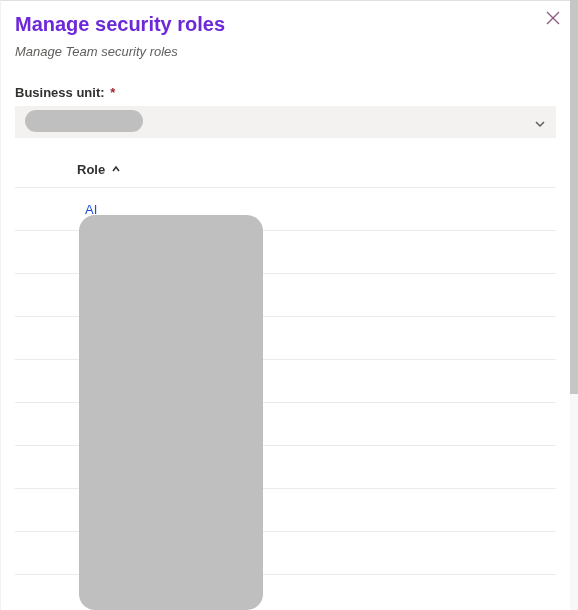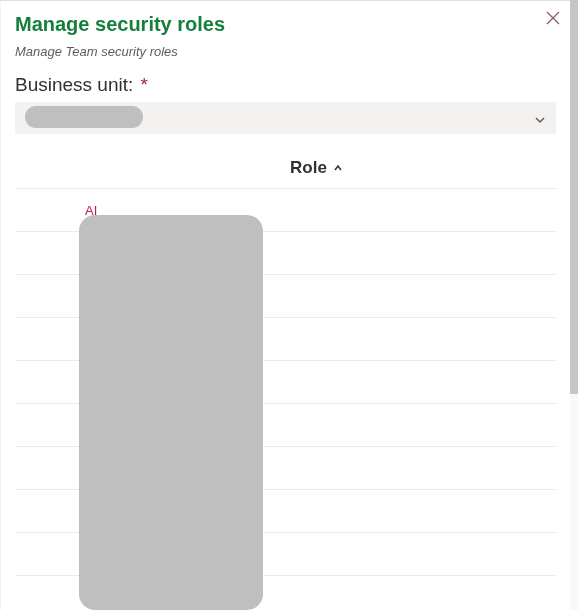--- a/index.html
+++ b/index.html
@@ -30,33 +30,33 @@
       align-items: center;
       justify-content: center;
       cursor: pointer;
       background: transparent;
       border: none;
     }
     .close-btn svg { stroke: #8a5a7a; stroke-width: 1.2; }
     .title {
       font-size: 20px;
       font-weight: 600;
-      color: #15803d;
+      color: #6d28d9;
       margin-top: 2px;
     }
     .subtitle {
       font-size: 13px;
       color: #605e5c;
       margin-top: 8px;
       font-style: italic;
     }
     .field-label {
-      margin-top: 15px;
-      font-size: 19px;
-      font-weight: 400;
+      margin-top: 26px;
+      font-size: 13px;
+      font-weight: 700;
       color: #323130;
     }
     .field-label .req { color: #a4262c; margin-left: 2px; }
     .dropdown {
       margin-top: 6px;
       width: 100%;
       height: 32px;
       background: #f3f2f1;
       display: flex;
       align-items: center;
@@ -80,37 +80,36 @@
       background: #bfbfbf;
       border-radius: 11px;
     }
     .table-wrap {
       margin-top: 24px;
     }
     .col-header {
       display: flex;
       align-items: center;
       padding: 0 0 10px 62px;
-      font-size: 17px;
+      font-size: 13px;
       font-weight: 600;
       color: #323130;
       border-bottom: 1px solid #edebe9;
       gap: 6px;
       cursor: pointer;
-      justify-content: center;
     }
     .sort-arrow svg { stroke: #323130; stroke-width: 1.5; fill: none; }
     .row {
       height: 43px;
       border-bottom: 1px solid #edebe9;
       display: flex;
       align-items: center;
       padding-left: 70px;
       font-size: 13px;
-      color: #be185d;
+      color: #1d4ed8;
     }
     .redact-block {
       position: absolute;
       left: 78px;
       top: 214px;
       width: 184px;
       height: 395px;
       background: #bfbfbf;
       border-radius: 16px;
     }

